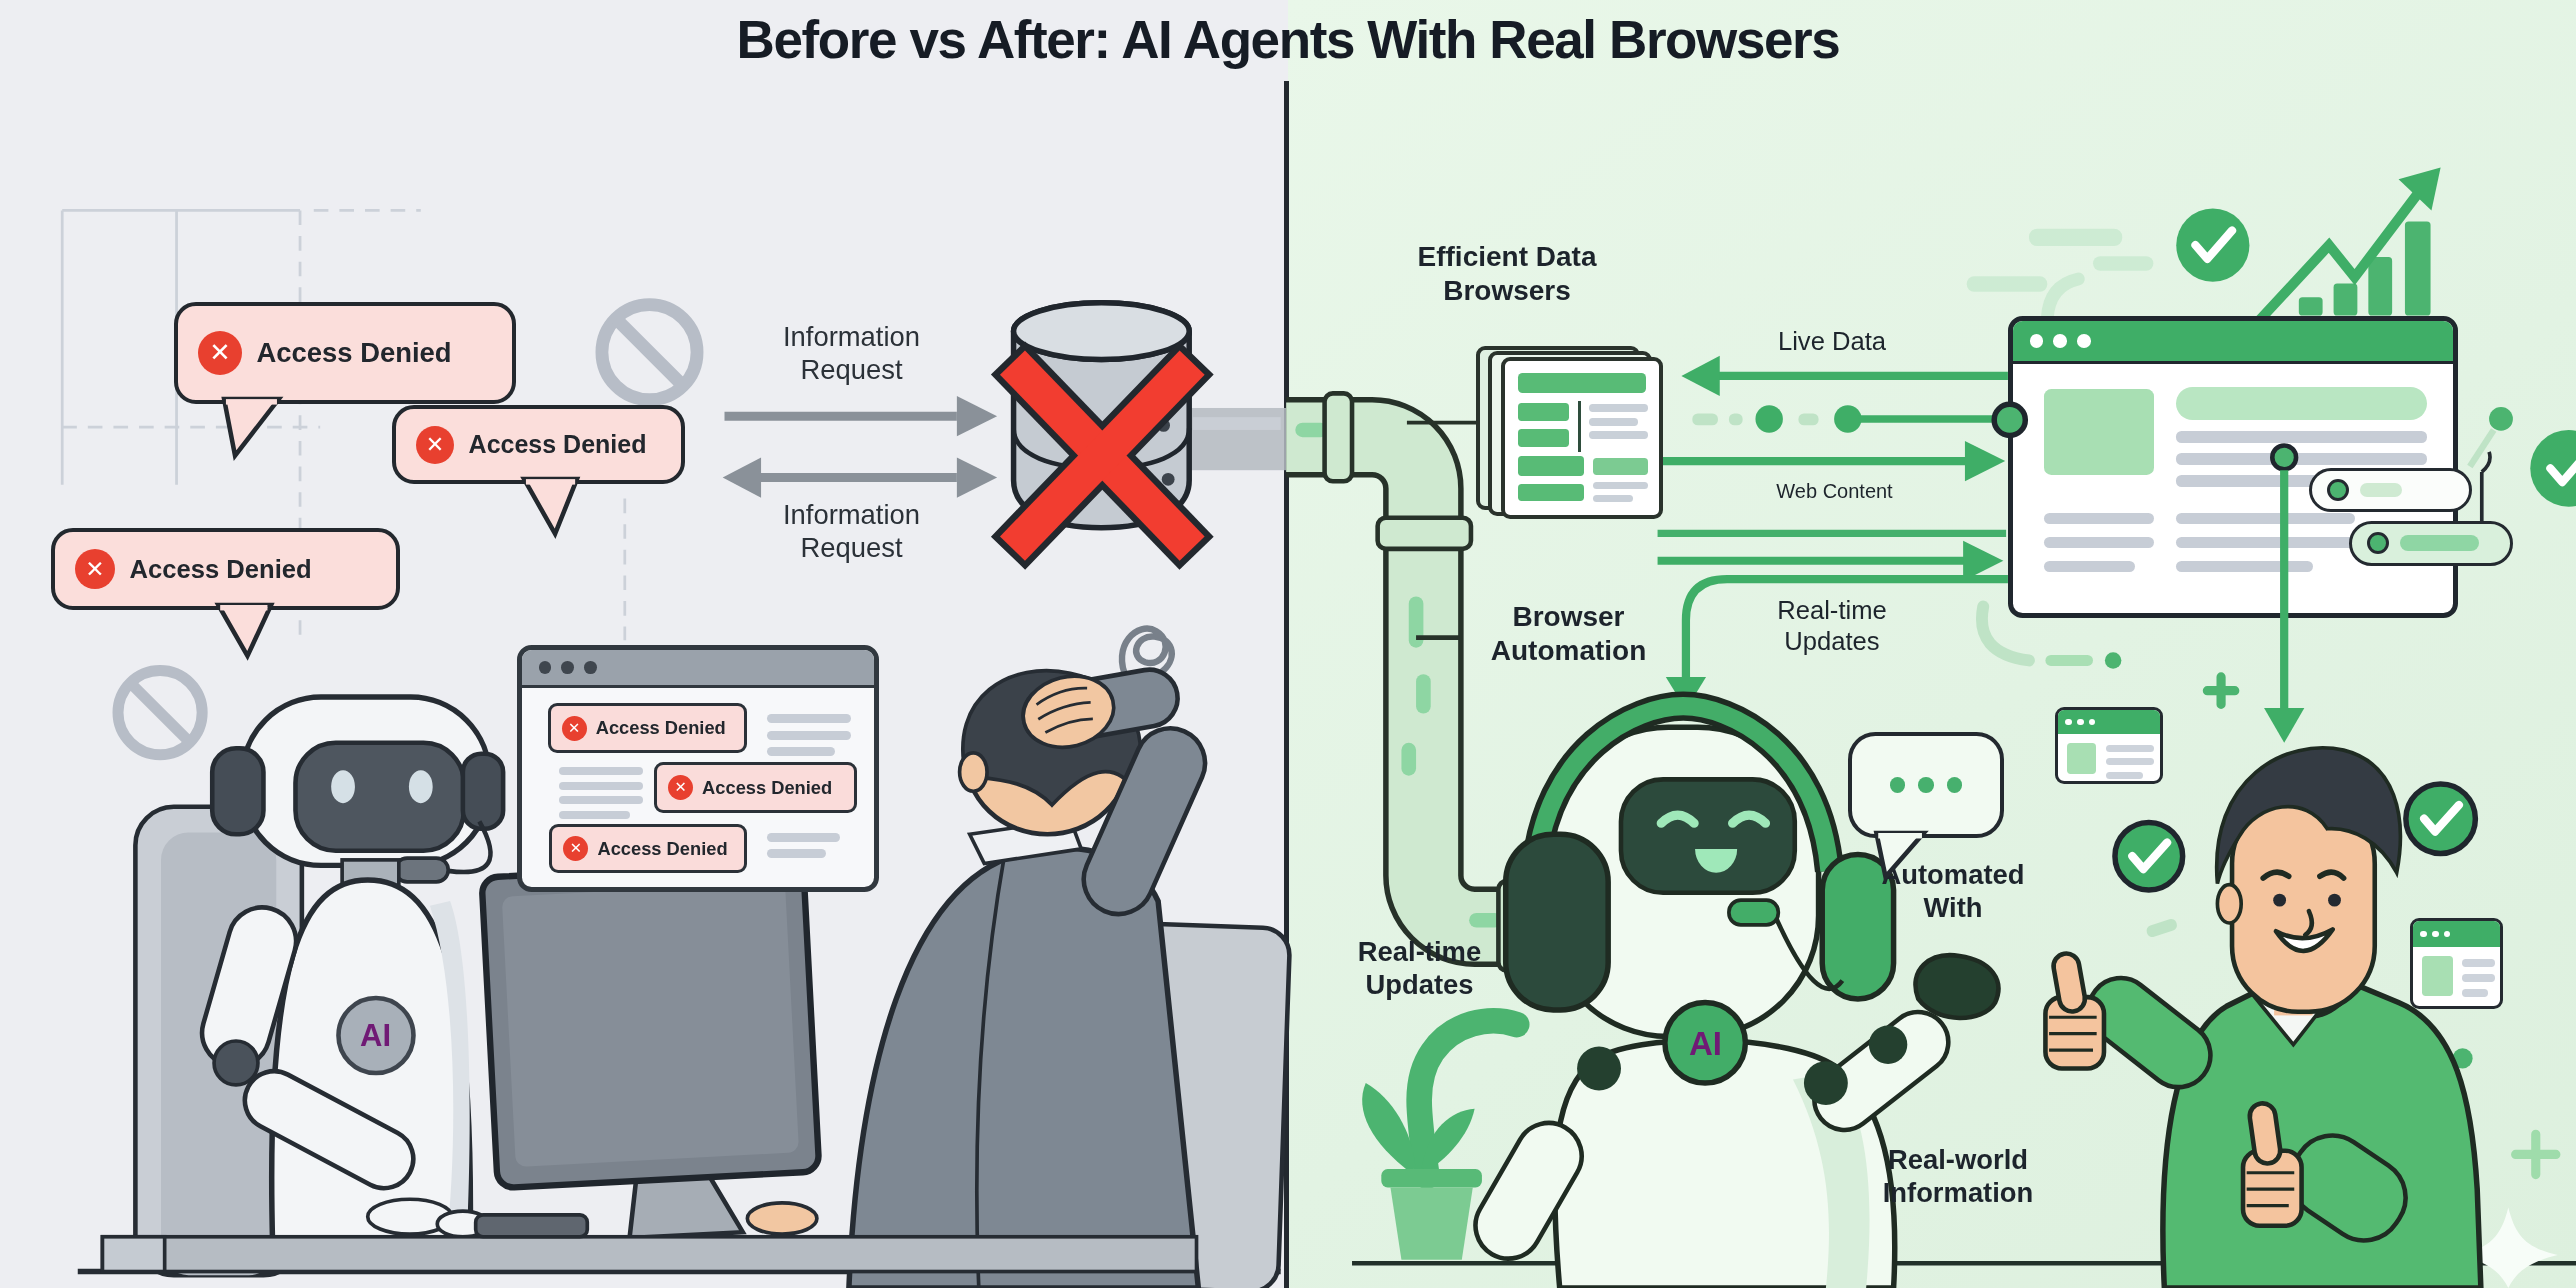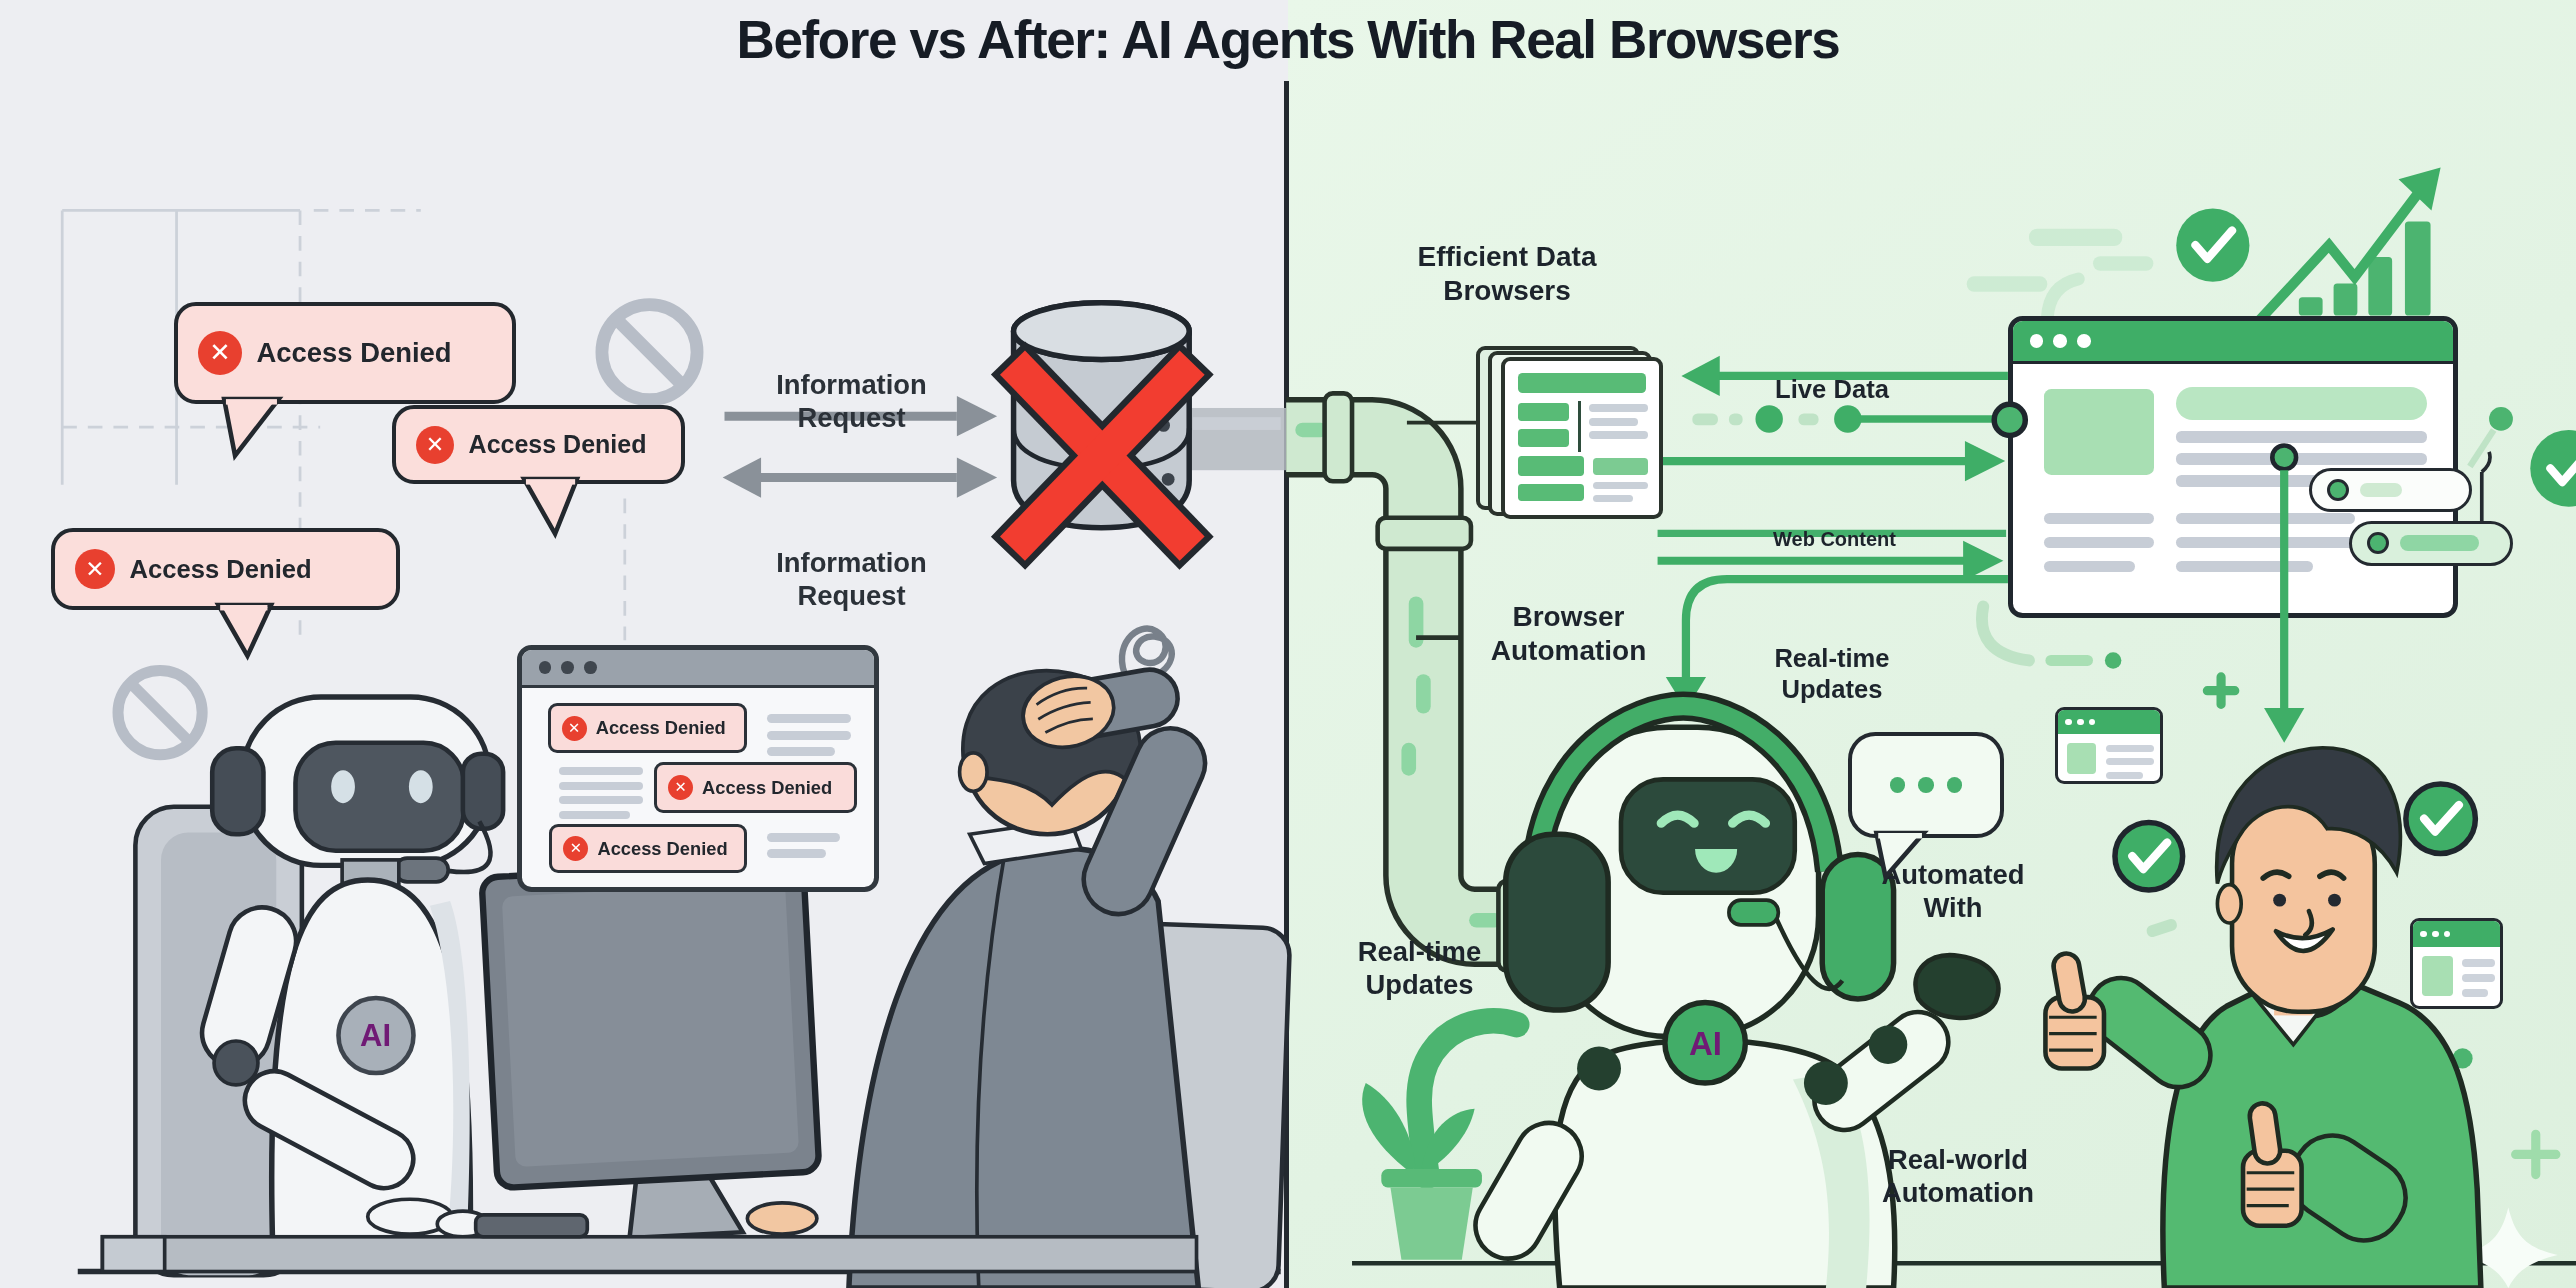--- a/index.html
+++ b/index.html
@@ -39,21 +39,21 @@
   .g-line{position:absolute;background:#c7cdd6;border-radius:5.5px;}
   .green-blk{position:absolute;background:#a8dfb3;border-radius:7.3px;}
   .mini-banner{
     position:absolute;background:#fadcda;border:3.7px solid #2b3138;border-radius:9.1px;
     display:flex;align-items:center;gap:9.1px;padding:0 11px;box-sizing:border-box;
     color:#22272d;font-weight:700;
   }
 
   .label{position:absolute;text-align:center;color:#1d242c;line-height:1.22;}
   .bold{font-weight:700;}
-  .semi{font-weight:700;margin-top:48px;}
+  .semi{font-weight:400;}
 
   .badge{
     position:absolute;border-radius:50%;display:flex;align-items:center;justify-content:center;
     color:#701a75;font-weight:700;
   }
 
   .pill{position:absolute;box-sizing:border-box;border:3.7px solid #242a30;border-radius:24px;}
   .card{position:absolute;box-sizing:border-box;border:3.7px solid #242a30;border-radius:9.1px;background:#ffffff;overflow:hidden;}
   .card .hdr{display:flex;align-items:center;gap:5.5px;padding-left:7.3px;background:#3fae67;}
 </style>
@@ -454,21 +454,21 @@
 
   <div class="badge" style="left:339px;top:999px;width:73px;height:73px;font-size:31px;">AI</div>
 
   <div class="label bold" style="left:1379px;top:240px;width:256px;font-size:28px;">Efficient Data Browsers</div>
   <div class="label semi" style="left:1743px;top:326px;width:178px;font-size:25.6px;">Live Data</div>
   <div class="label semi" style="left:1718px;top:479px;width:233px;font-size:20px;">Web Content</div>
   <div class="label bold" style="left:1461px;top:600px;width:215px;font-size:28px;">Browser Automation</div>
   <div class="label semi" style="left:1745px;top:595px;width:174px;font-size:25.6px;">Real-time Updates</div>
   <div class="label bold" style="left:1328px;top:935px;width:183px;font-size:27.4px;">Real-time Updates</div>
   <div class="label bold" style="left:1857px;top:858px;width:192px;font-size:27.4px;">Automated With</div>
-  <div class="label bold" style="left:1839px;top:1143px;width:238px;font-size:27.4px;">Real-world Automation</div>
+  <div class="label bold" style="left:1839px;top:1143px;width:238px;font-size:27.4px;">Real-world Information</div>
 
   <div class="badge" style="left:1665px;top:1003px;width:81px;height:81px;font-size:33px;">AI</div>
 
   <div class="abs" style="left:1848px;top:732px;width:156px;height:106px;background:#f2faf2;border:4.6px solid #23292f;border-radius:27.4px;display:flex;align-items:center;justify-content:center;gap:12.8px;box-sizing:border-box;">
     <span class="dot" style="width:15.6px;height:15.6px;background:#47b06e;"></span>
     <span class="dot" style="width:15.6px;height:15.6px;background:#47b06e;"></span>
     <span class="dot" style="width:15.6px;height:15.6px;background:#47b06e;"></span>
     <svg class="tailsvg" style="left:16.5px;top:97px;" width="64" height="51" viewBox="0 0 70 56">
       <polygon points="8,0 60,0 18,48" fill="#f2faf2" stroke="#23292f" stroke-width="5"></polygon>
       <rect x="10" y="0" width="48" height="6" fill="#f2faf2"></rect>

